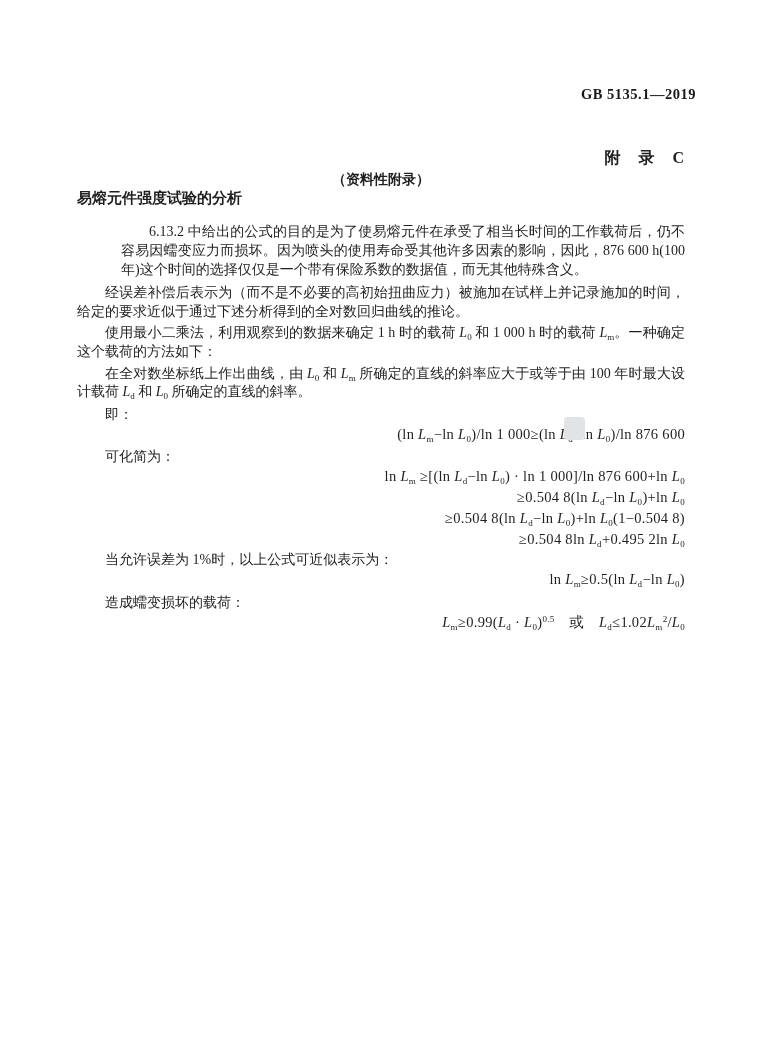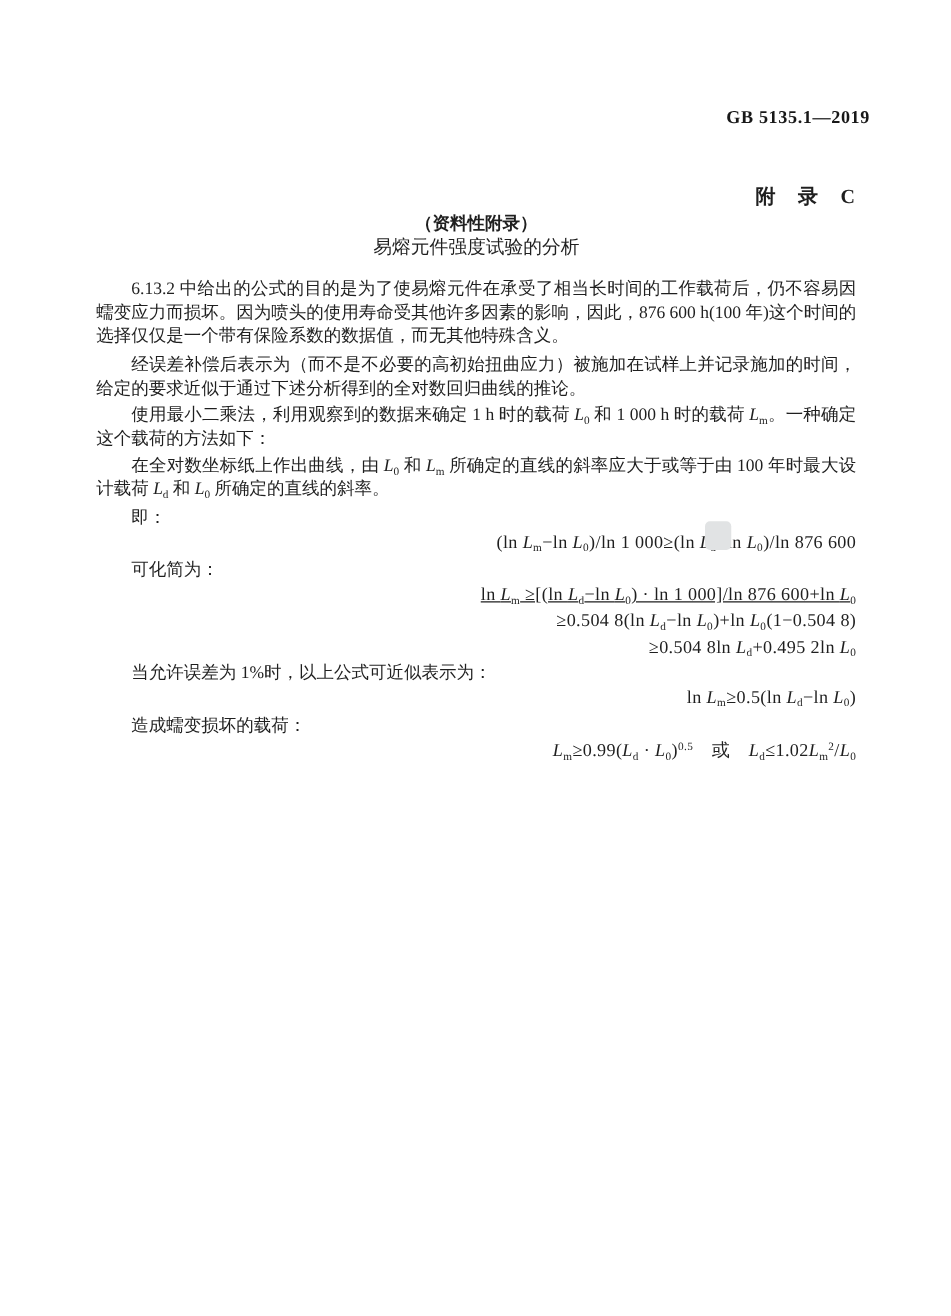--- a/index.html
+++ b/index.html
@@ -23,43 +23,43 @@
   }
   .appx-label{
     text-align:right;font-size:16px;font-weight:bold;
     line-height:20px;margin:0 0 2px 0;letter-spacing:1px;
   }
   .appx-type{
     text-align:center;font-size:14px;font-weight:bold;
     line-height:19px;margin:0;
   }
   .appx-title{
-    text-align:center;font-size:15px;font-weight:normal;
+    font-size:15px;font-weight:bold;
     line-height:19px;margin:0 0 15px 0;
   }
   .para{
     margin:0;text-indent:2em;text-align:justify;
   }
-  .para.mb5{margin-bottom:5px;}
+  .para.mb5{margin-bottom:5px;margin-left:44px;}
   .para.mb3{margin-bottom:3px;}
   .para.mb2{margin-bottom:2px;}
   .lead{
     margin:0;text-indent:2em;line-height:19px;
   }
   .formula{
     font-size:14.5px;line-height:21px;letter-spacing:0.3px;
     white-space:nowrap;
     text-align:right;
   }
   .formula i{font-style:italic;font-family:"Liberation Serif","DejaVu Serif",serif;}
   .formula sub, .para sub{font-size:9px;line-height:0;vertical-align:-3px;}
   .formula sup, .para sup{font-size:9px;line-height:0;vertical-align:5px;}
   .para i{font-style:italic;}
   .f-main{margin:0 0 2px 150px;}
-  .f-simpl-head{margin-left:147px;text-decoration:underline;}
+  .f-simpl-head{margin-left:147px;}
   .f-simpl{margin-left:185px;}
   .f-approx{margin:0 0 4px 235px;line-height:20px;}
   .f-comp{margin-left:178px;}
   .watermark{
     position:absolute;left:564px;top:417px;width:21px;height:23px;
     background:#e1e3e4;border-radius:4px;
   }
 </style>
 </head>
 <body>
@@ -85,20 +85,21 @@
     <p class="para mb3">在全对数坐标纸上作出曲线，由 <i>L</i><sub>0</sub> 和 <i>L</i><sub>m</sub> 所确定的直线的斜率应大于或等于由 100 年时最大设计载荷 <i>L</i><sub>d</sub> 和 <i>L</i><sub>0</sub> 所确定的直线的斜率。</p>
 
     <p class="lead">即：</p>
 
     <div class="formula f-main">(ln <i>L</i><sub>m</sub>−ln <i>L</i><sub>0</sub>)/ln 1 000≥(ln <i>L</i><sub>d</sub>−ln <i>L</i><sub>0</sub>)/ln 876 600</div>
 
     <p class="lead">可化简为：</p>
 
     <div>
       <div class="formula f-simpl-head">ln <i>L</i><sub>m</sub> ≥[(ln <i>L</i><sub>d</sub>−ln <i>L</i><sub>0</sub>) · ln 1 000]/ln 876 600+ln <i>L</i><sub>0</sub></div>
+      <div class="formula f-simpl">≥0.504 8(ln <i>L</i><sub>d</sub>−ln <i>L</i><sub>0</sub>)+ln <i>L</i><sub>0</sub></div>
       <div class="formula f-simpl">≥0.504 8(ln <i>L</i><sub>d</sub>−ln <i>L</i><sub>0</sub>)+ln <i>L</i><sub>0</sub>(1−0.504 8)</div>
       <div class="formula f-simpl">≥0.504 8ln <i>L</i><sub>d</sub>+0.495 2ln <i>L</i><sub>0</sub></div>
     </div>
 
     <p class="lead">当允许误差为 1%时，以上公式可近似表示为：</p>
 
     <div class="formula f-approx">ln <i>L</i><sub>m</sub>≥0.5(ln <i>L</i><sub>d</sub>−ln <i>L</i><sub>0</sub>)</div>
 
     <p class="lead">造成蠕变损坏的载荷：</p>
 

